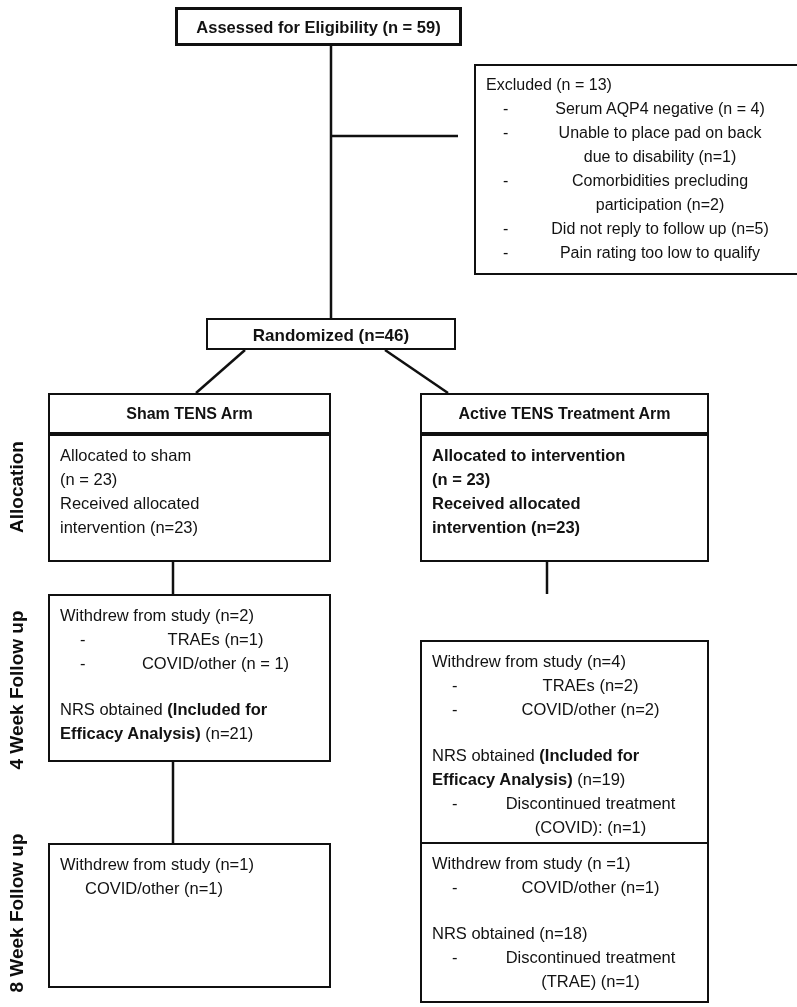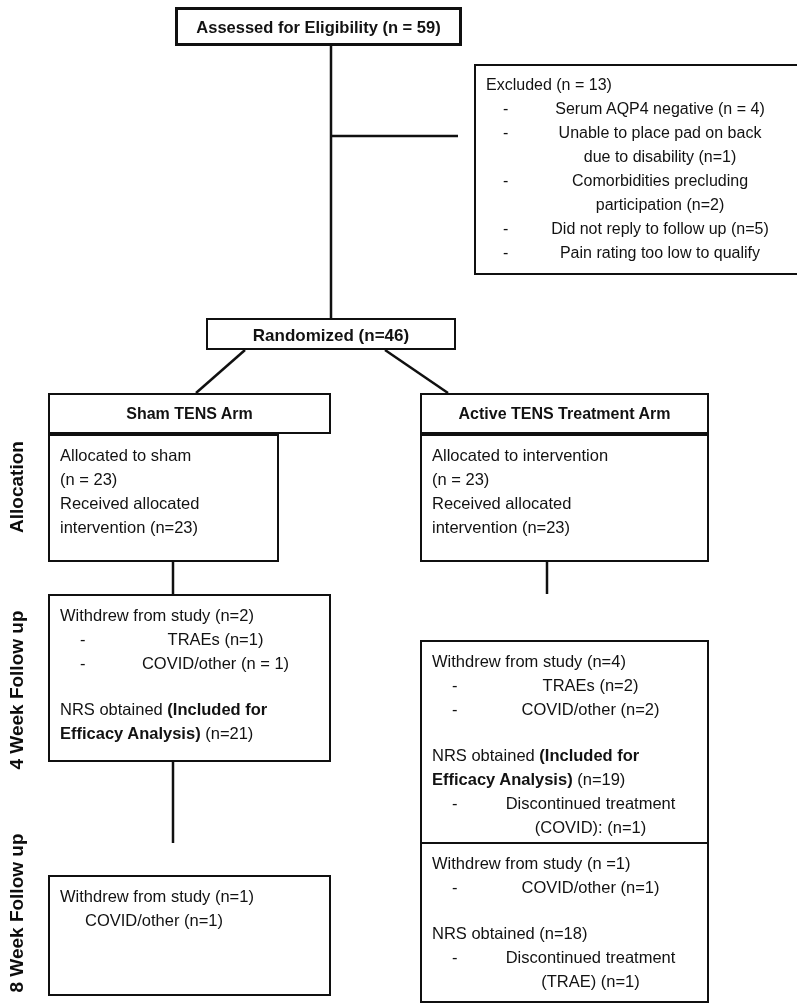--- a/index.html
+++ b/index.html
@@ -132,28 +132,28 @@
   <div class="side-label" style="left:17px; top:913px;">8 Week Follow up</div>
 
   <div class="box center hdr" style="left:420px; top:393px; width:289px; height:41px;">
     <span>Active TENS Treatment Arm</span>
   </div>
 
   <div class="box center hdr" style="left:48px; top:393px; width:283px; height:41px;">
     <span>Sham TENS Arm</span>
   </div>
 
-  <div class="box pad" style="left:48px; top:434px; width:231px; height:128px;">
+  <div class="box pad" style="left:48px; top:434px; width:283px; height:128px;">
     <div class="ml">Allocated to sham
 (n = 23)
 Received allocated
 intervention (n=23)</div>
   </div>
 
-  <div class="box pad" style="left:420px; top:434px; width:289px; height:128px;">
+  <div class="box pad" style="left:420px; top:434px; width:289px; height:128px;font-weight:bold;">
     <div class="ml">Allocated to intervention
 (n = 23)
 Received allocated
 intervention (n=23)</div>
   </div>
 
   <div class="box pad wk" style="left:48px; top:594px; width:283px; height:168px;">
     <div class="title-line">Withdrew from study (n=2)</div>
     <div class="bullet-row">
       <span class="bullet-dash">-</span>
@@ -183,21 +183,21 @@
     <div class="nrs">
       <span>NRS obtained </span><b>(Included for Efficacy Analysis)</b><span> (n=19)</span>
     </div>
     <div class="bullet-row">
       <span class="bullet-dash">-</span>
       <span class="bullet-text">Discontinued treatment
 (COVID): (n=1)</span>
     </div>
   </div>
 
-  <div class="box pad wk" style="left:48px; top:843px; width:283px; height:121px;margin-top:32px;">
+  <div class="box pad wk" style="left:48px; top:843px; width:283px; height:145px;">
     <div class="title-line">Withdrew from study (n=1)</div>
     <div class="subline">COVID/other (n=1)</div>
     <div class="gap"></div>
   </div>
 
   <div class="box pad wk" style="left:420px; top:842px; width:289px; height:161px;">
     <div class="title-line">Withdrew from study (n =1)</div>
     <div class="bullet-row">
       <span class="bullet-dash">-</span>
       <span class="bullet-text">COVID/other (n=1)</span>

